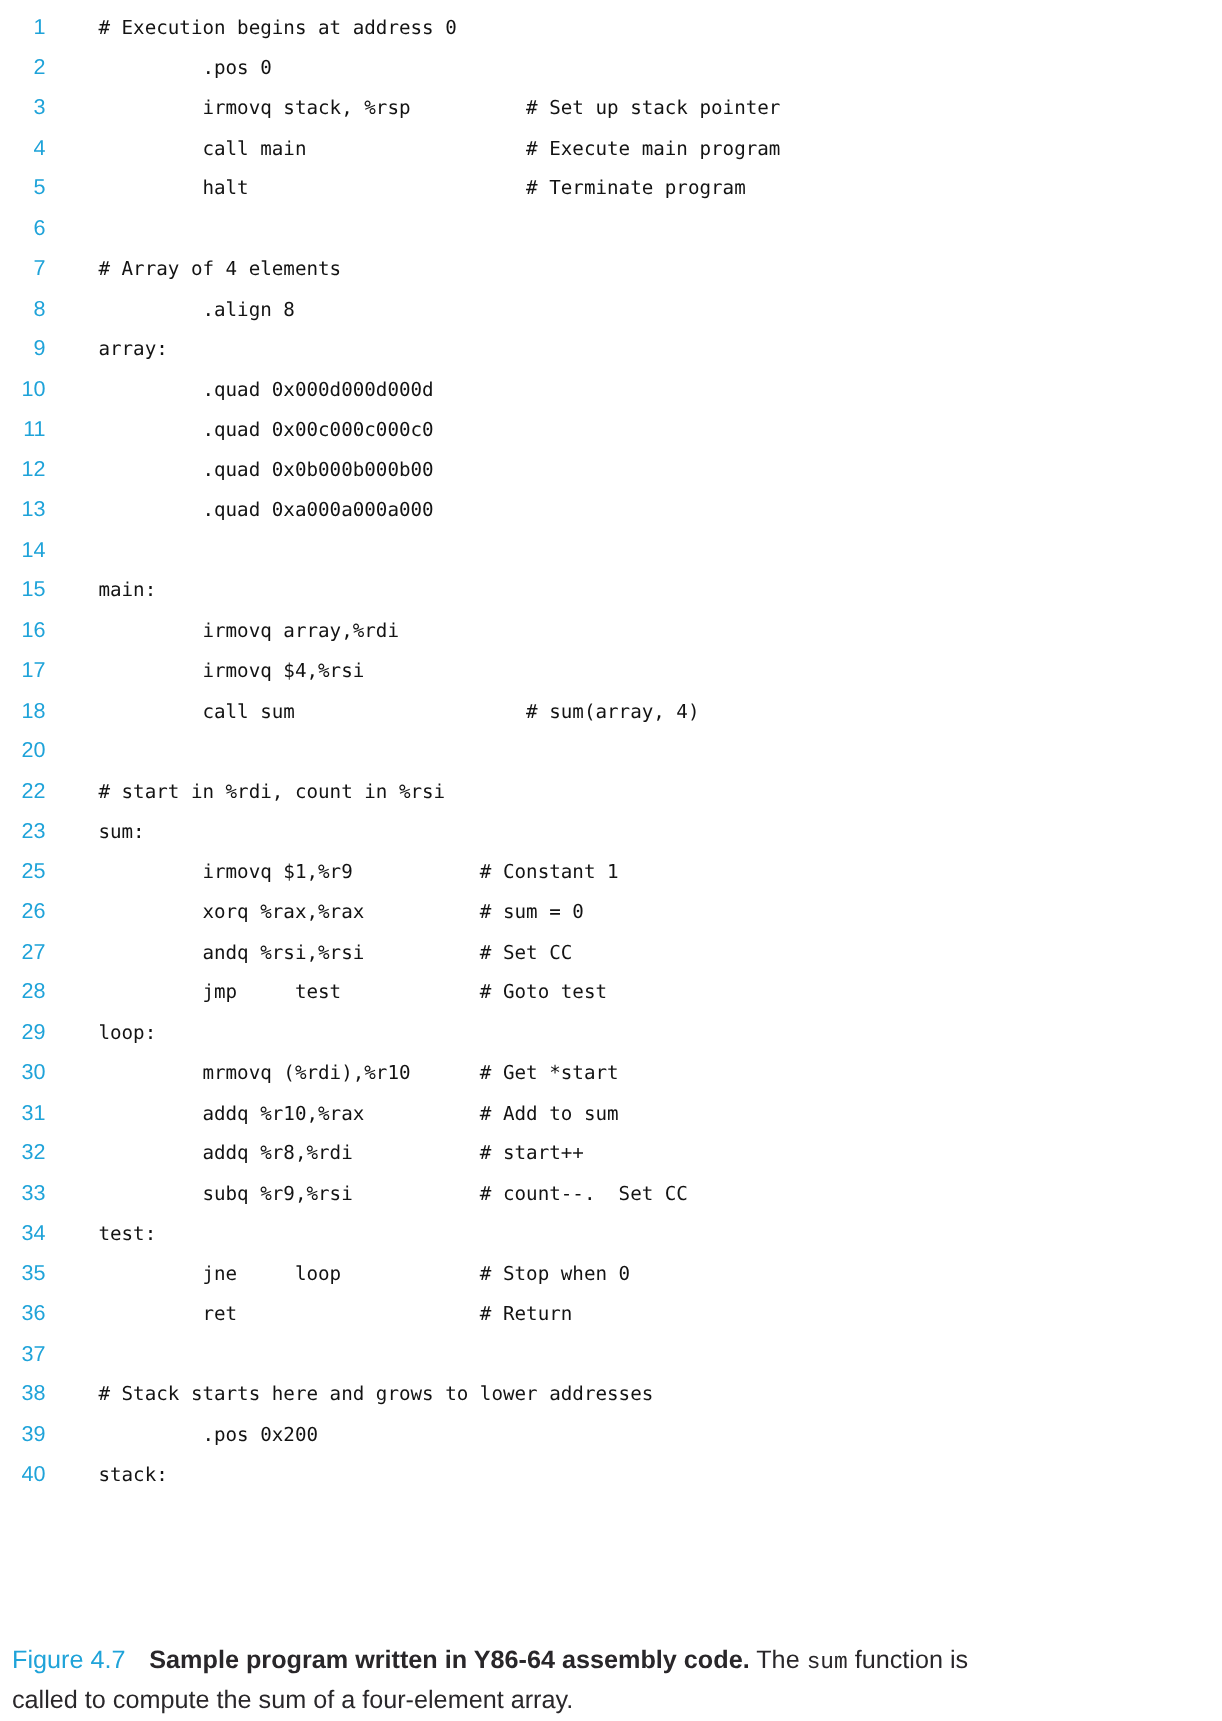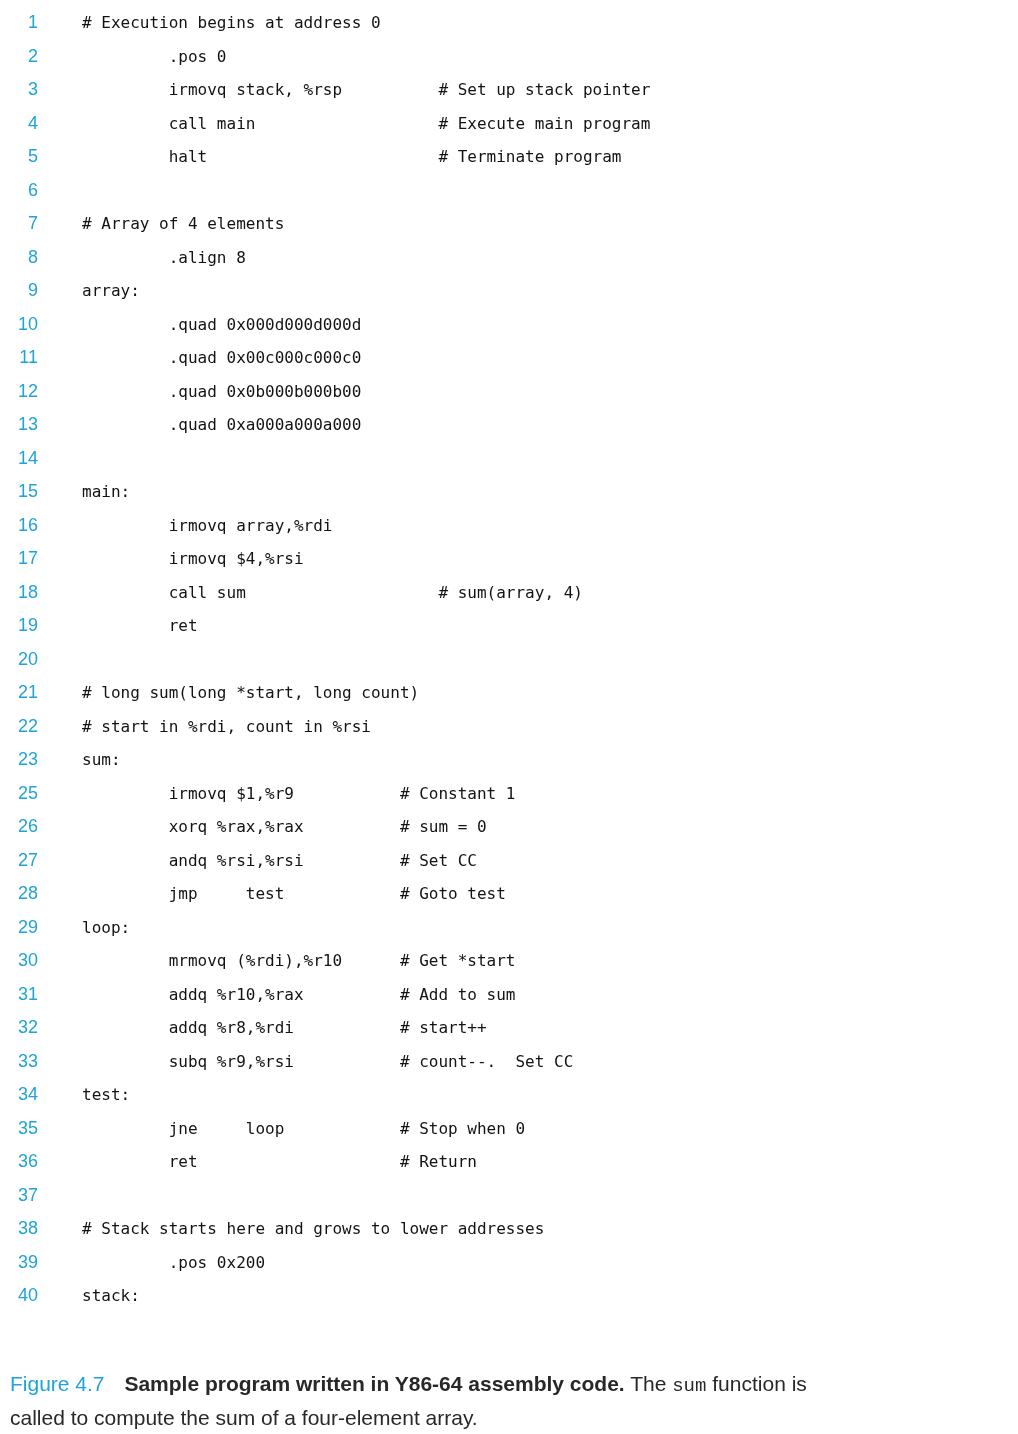--- a/index.html
+++ b/index.html
@@ -161,34 +161,26 @@
     <div class="code-line">
       <span class="line-number">17</span>
       <span class="code-text">         irmovq $4,%rsi</span>
     </div>
 
     <div class="code-line">
       <span class="line-number">18</span>
       <span class="code-text">         call sum                    # sum(array, 4)</span>
     </div>
 
-    <div class="code-line">
-      <span class="line-number">19</span>
-      <span class="code-text">         ret</span>
-    </div>
 
     <div class="code-line">
       <span class="line-number">20</span>
       <span class="code-text"></span>
     </div>
 
-    <div class="code-line">
-      <span class="line-number">21</span>
-      <span class="code-text"># long sum(long *start, long count)</span>
-    </div>
 
     <div class="code-line">
       <span class="line-number">22</span>
       <span class="code-text"># start in %rdi, count in %rsi</span>
     </div>
 
     <div class="code-line">
       <span class="line-number">23</span>
       <span class="code-text">sum:</span>
     </div>

